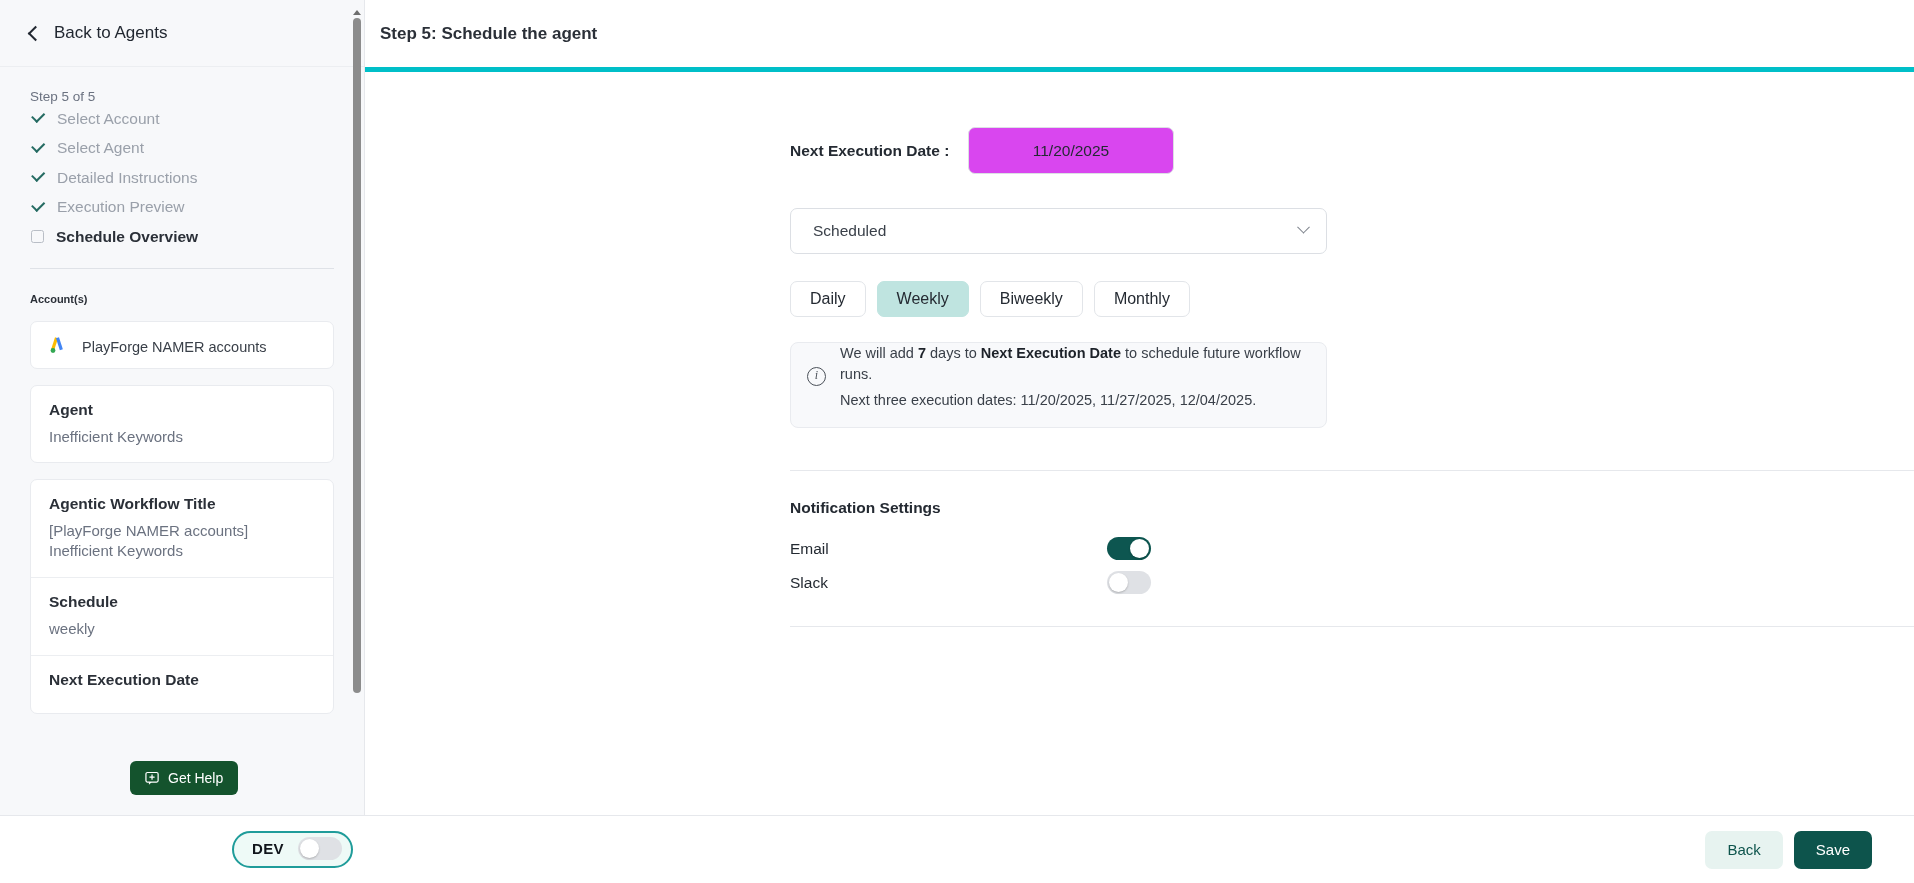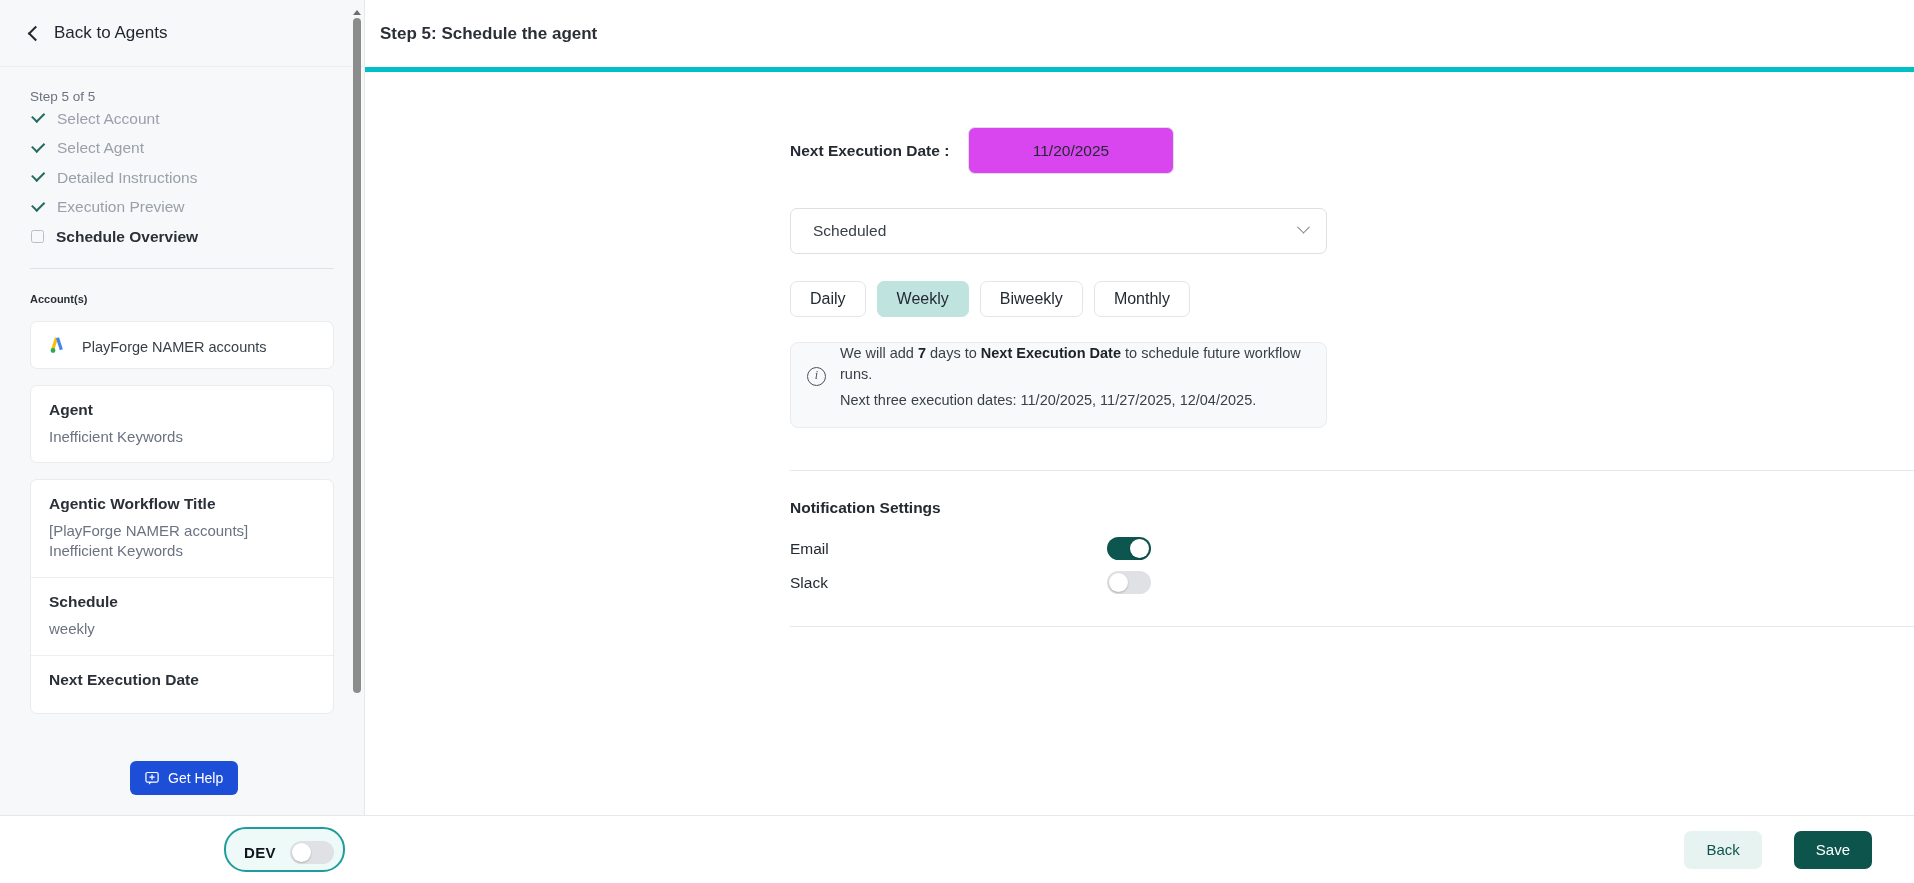--- a/index.html
+++ b/index.html
@@ -118,21 +118,21 @@
 
   .card-block { padding: 15px 18px 16px 18px; }
   .card-block + .card-block { border-top: 1px solid #eceef1; }
   .card-label { font-size: 15.5px; font-weight: bold; color: #2b3038; margin-bottom: 8px; }
   .card-value { font-size: 15px; color: #6b7280; line-height: 1.33; }
 
   .get-help {
     position: absolute;
     left: 130px; top: 761px;
     display: flex; align-items: center; gap: 8px;
-    background: #1d4ed8;
+    background: #14532d;
     color: #ffffff;
     font-size: 14px;
     padding: 9px 15px;
     border-radius: 6px;
     border: none;
     cursor: pointer;
     z-index: 10;
     font-family: "Liberation Sans", sans-serif;
   }
 
@@ -252,41 +252,41 @@
 
   
   .footer {
     height: 68px;
     border-top: 1px solid #e6e8ec;
     background: #ffffff;
     display: flex; align-items: center;
     position: relative;
   }
   .dev-toggle {
-    position: absolute; left: 224px;
+    position: absolute; left: 232px;
     display: flex; align-items: center; gap: 14px;
     border: 2px solid #1f9c9a;
     border-radius: 22px;
     background: #eefaf7;
-    padding: 12px 9px 6px 18px;
+    padding: 4px 9px 6px 18px;
     cursor: pointer;
   }
   .dev-label { font-size: 15px; font-weight: bold; color: #11161c; letter-spacing: .3px; }
   .dev-switch {
     width: 44px; height: 23px; border-radius: 12px;
     background: #dfe1e5; position: relative;
   }
   .dev-switch .knob {
     position: absolute; top: 2px; left: 2px;
     width: 19px; height: 19px; border-radius: 50%;
     background: #ffffff; box-shadow: 0 1px 2px rgba(0,0,0,.22);
   }
   .footer-actions {
     position: absolute; right: 42px;
-    display: flex; align-items: center; gap: 32px;
+    display: flex; align-items: center; gap: 11px;
   }
   .btn {
     height: 38px; padding: 0 22px;
     border-radius: 7px; border: none;
     font-size: 15px; cursor: pointer;
     font-family: "Liberation Sans", sans-serif;
   }
   .btn-back { background: #e7f3f0; color: #0d544c; }
   .btn-save { background: #0d544c; color: #ffffff; }
 </style>

